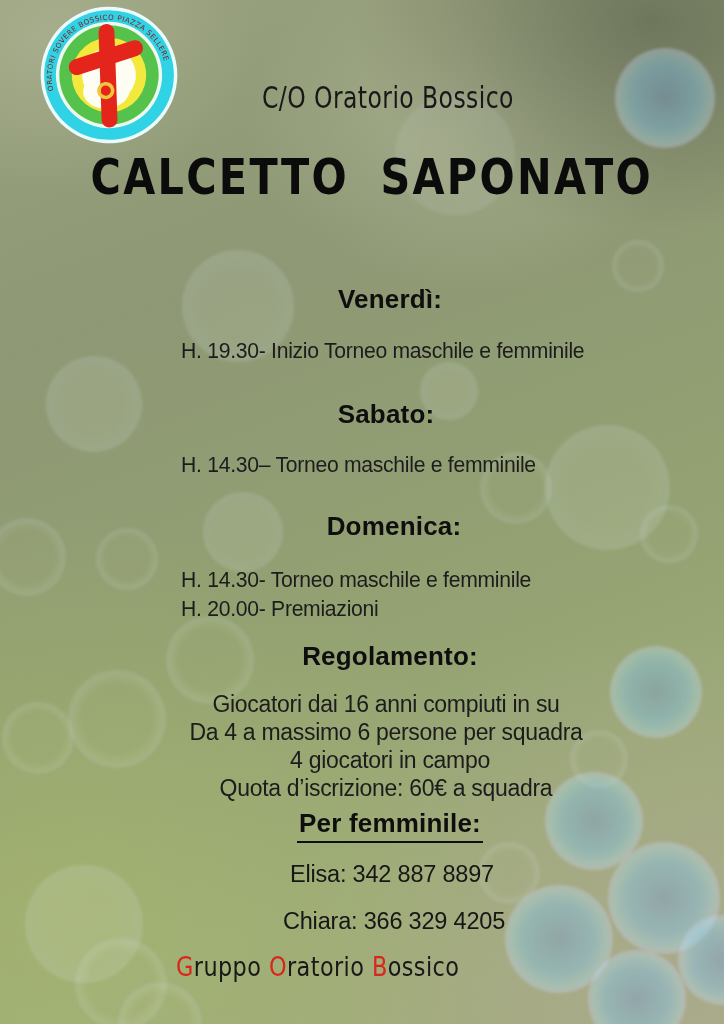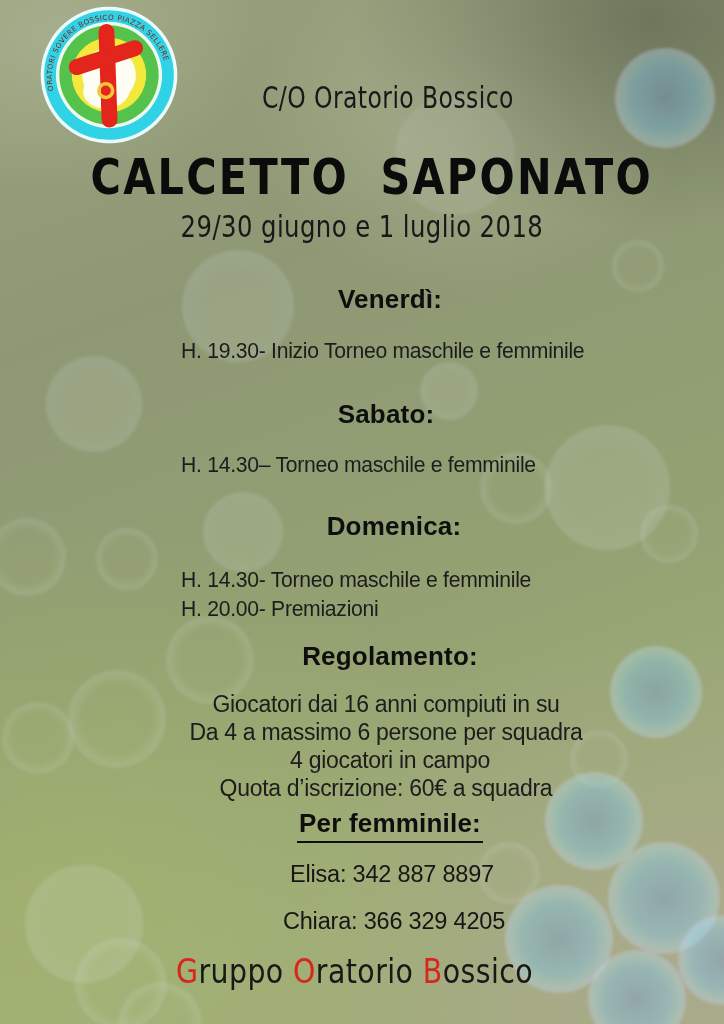--- a/index.html
+++ b/index.html
@@ -30,21 +30,21 @@
   .hand-inner{display:inline-block;transform:scaleX(0.84) scaleY(1.05);letter-spacing:0.5px;}
   .title{font-weight:900;font-family:"DejaVu Sans",sans-serif;color:#0b0b0b;font-size:45px;}
   .title-inner{display:inline-block;transform:scaleX(0.92) scaleY(1.1);letter-spacing:2.5px;word-spacing:16px;}
   .day{font-size:26px;font-weight:700;color:#0e0e0e;letter-spacing:0.2px;}
   .body-line{position:absolute;left:181px;font-size:22.5px;letter-spacing:-0.3px;color:#1c1c1c;z-index:5;
      transform:scaleX(0.94);transform-origin:left center;white-space:nowrap;}
   .rule-line{font-size:23px;letter-spacing:-0.3px;color:#1c1c1c;}
   .contact{font-size:23.5px;letter-spacing:-0.2px;color:#161616;}
   .underlined{display:inline-block;border-bottom:2.6px solid #0e0e0e;padding:0 2px 2px 2px;}
   .logo{position:absolute;left:40px;top:6px;width:138px;height:138px;z-index:6;}
-  .footer{position:absolute;left:176px;top:952px;font-size:33px;z-index:5;white-space:nowrap;text-decoration:underline;}
+  .footer{position:absolute;left:176px;top:952px;font-size:26px;z-index:5;white-space:nowrap;text-decoration:underline;}
   .footer-inner{display:inline-block;transform:scaleX(0.86);transform-origin:left center;letter-spacing:0.5px;}
 </style>
 </head>
 <body>
 
 <div class="poster">
 
   <div class="bubble b-soft" style="left:395px;top:95px;width:120px;height:120px;opacity:.5;"></div>
   <div class="bubble b-blue" style="left:615px;top:48px;width:100px;height:100px;"></div>
   <div class="bubble b-ring" style="left:612px;top:240px;width:52px;height:52px;"></div>
@@ -96,23 +96,20 @@
   </div>
 
   <div class="row hand" style="top:82px;font-size:28px;transform:translateX(26px);">
     <span class="hand-inner">C/O Oratorio Bossico</span>
   </div>
 
   <div class="row title" style="top:150px;transform:translateX(10px);">
     <span class="title-inner">CALCETTO SAPONATO</span>
   </div>
 
-  <div class="row hand" style="top:210px;font-size:29px;">
-    <span class="hand-inner">29/30 giugno e 1 luglio 2018</span>
-  </div>
 
   <div class="row day" style="top:284px;transform:translateX(28px);">Venerdì:</div>
   <div class="body-line" style="top:338px;">H. 19.30- Inizio Torneo maschile e femminile</div>
 
   <div class="row day" style="top:399px;transform:translateX(24px);">Sabato:</div>
   <div class="body-line" style="top:452px;">H. 14.30– Torneo maschile e femminile</div>
 
   <div class="row day" style="top:511px;transform:translateX(32px);">Domenica:</div>
   <div class="body-line" style="top:567px;">H. 14.30- Torneo maschile e femminile</div>
   <div class="body-line" style="top:596px;">H. 20.00- Premiazioni</div>

